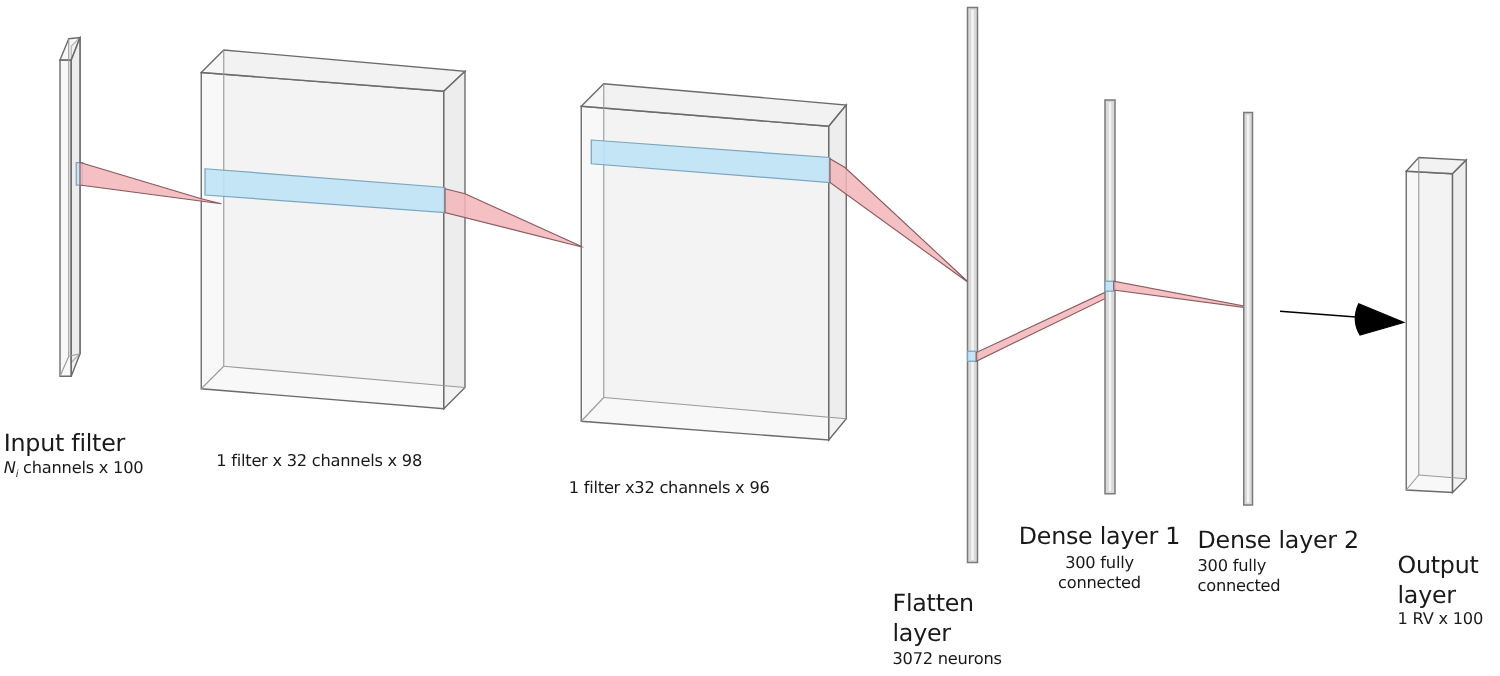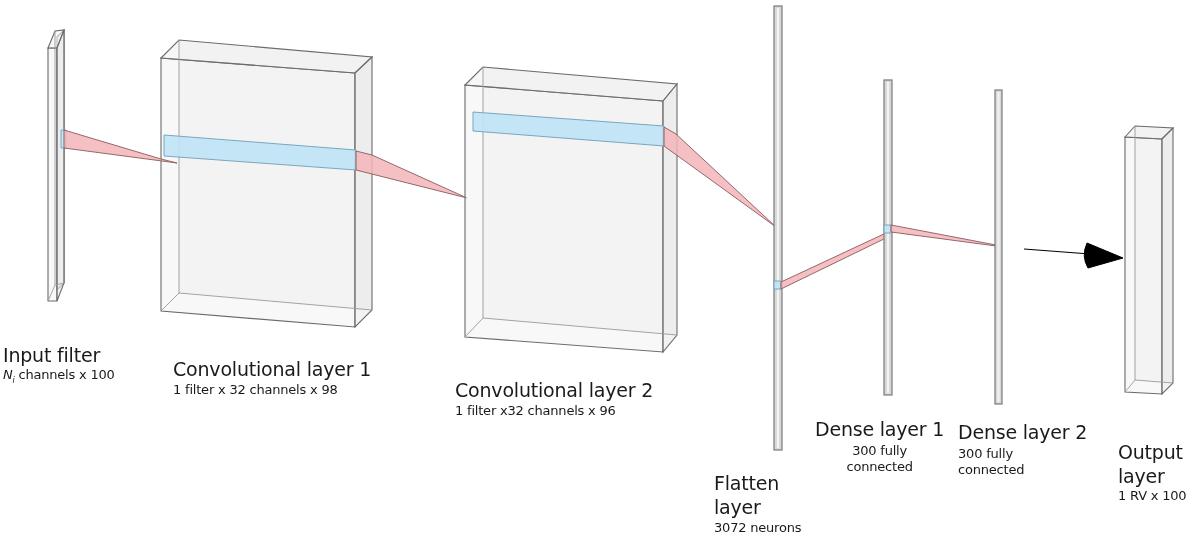--- a/index.html
+++ b/index.html
@@ -93,26 +93,24 @@
     <line x1="1135" y1="380" x2="1173" y2="383" class="hidden-edge" stroke="#9a9a9a" stroke-width="0.9" fill="none"></line>
   </g>
 </svg>
 
 <div class="lbl" style="left:3px; top:346px;">
   <div class="title">Input filter</div>
   <div class="sub" style="margin-top:2px;"><i>N</i><sub style="font-size:8px; font-style:italic;">i</sub><span> channels x 100</span></div>
 </div>
 
 <div class="lbl" style="left:173px; top:360px;">
-  <div class="title">Convolutional layer 1</div>
   <div class="sub" style="margin-top:3px;">1 filter x 32 channels x 98</div>
 </div>
 
 <div class="lbl" style="left:455px; top:381px;">
-  <div class="title">Convolutional layer 2</div>
   <div class="sub" style="margin-top:3px;">1 filter x32 channels x 96</div>
 </div>
 
 <div class="lbl" style="left:714px; top:474px;">
   <div class="title">Flatten</div>
   <div class="title" style="margin-top:4px;">layer</div>
   <div class="sub" style="margin-top:3px;text-align:right;">3072 neurons</div>
 </div>
 
 <div class="lbl" style="left:815px; top:420px;text-align:center;">

